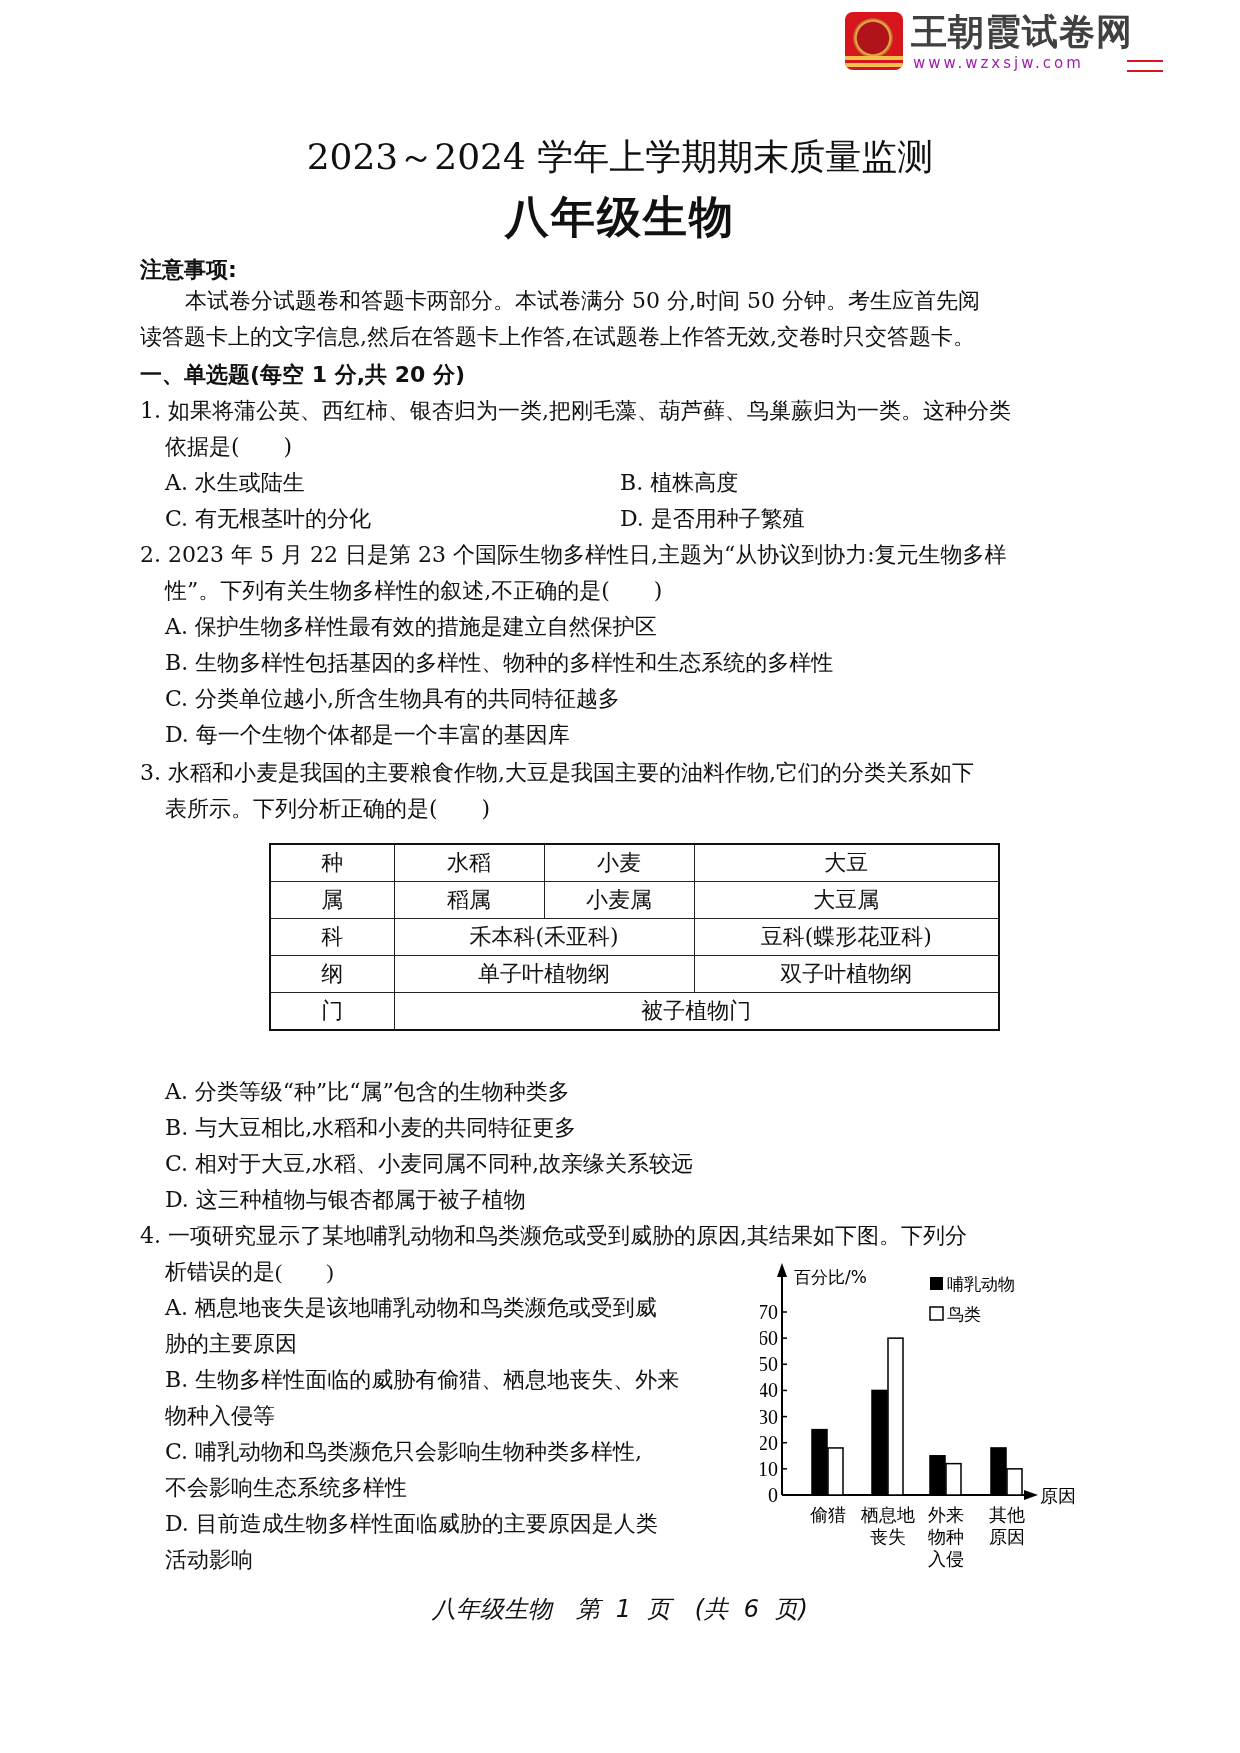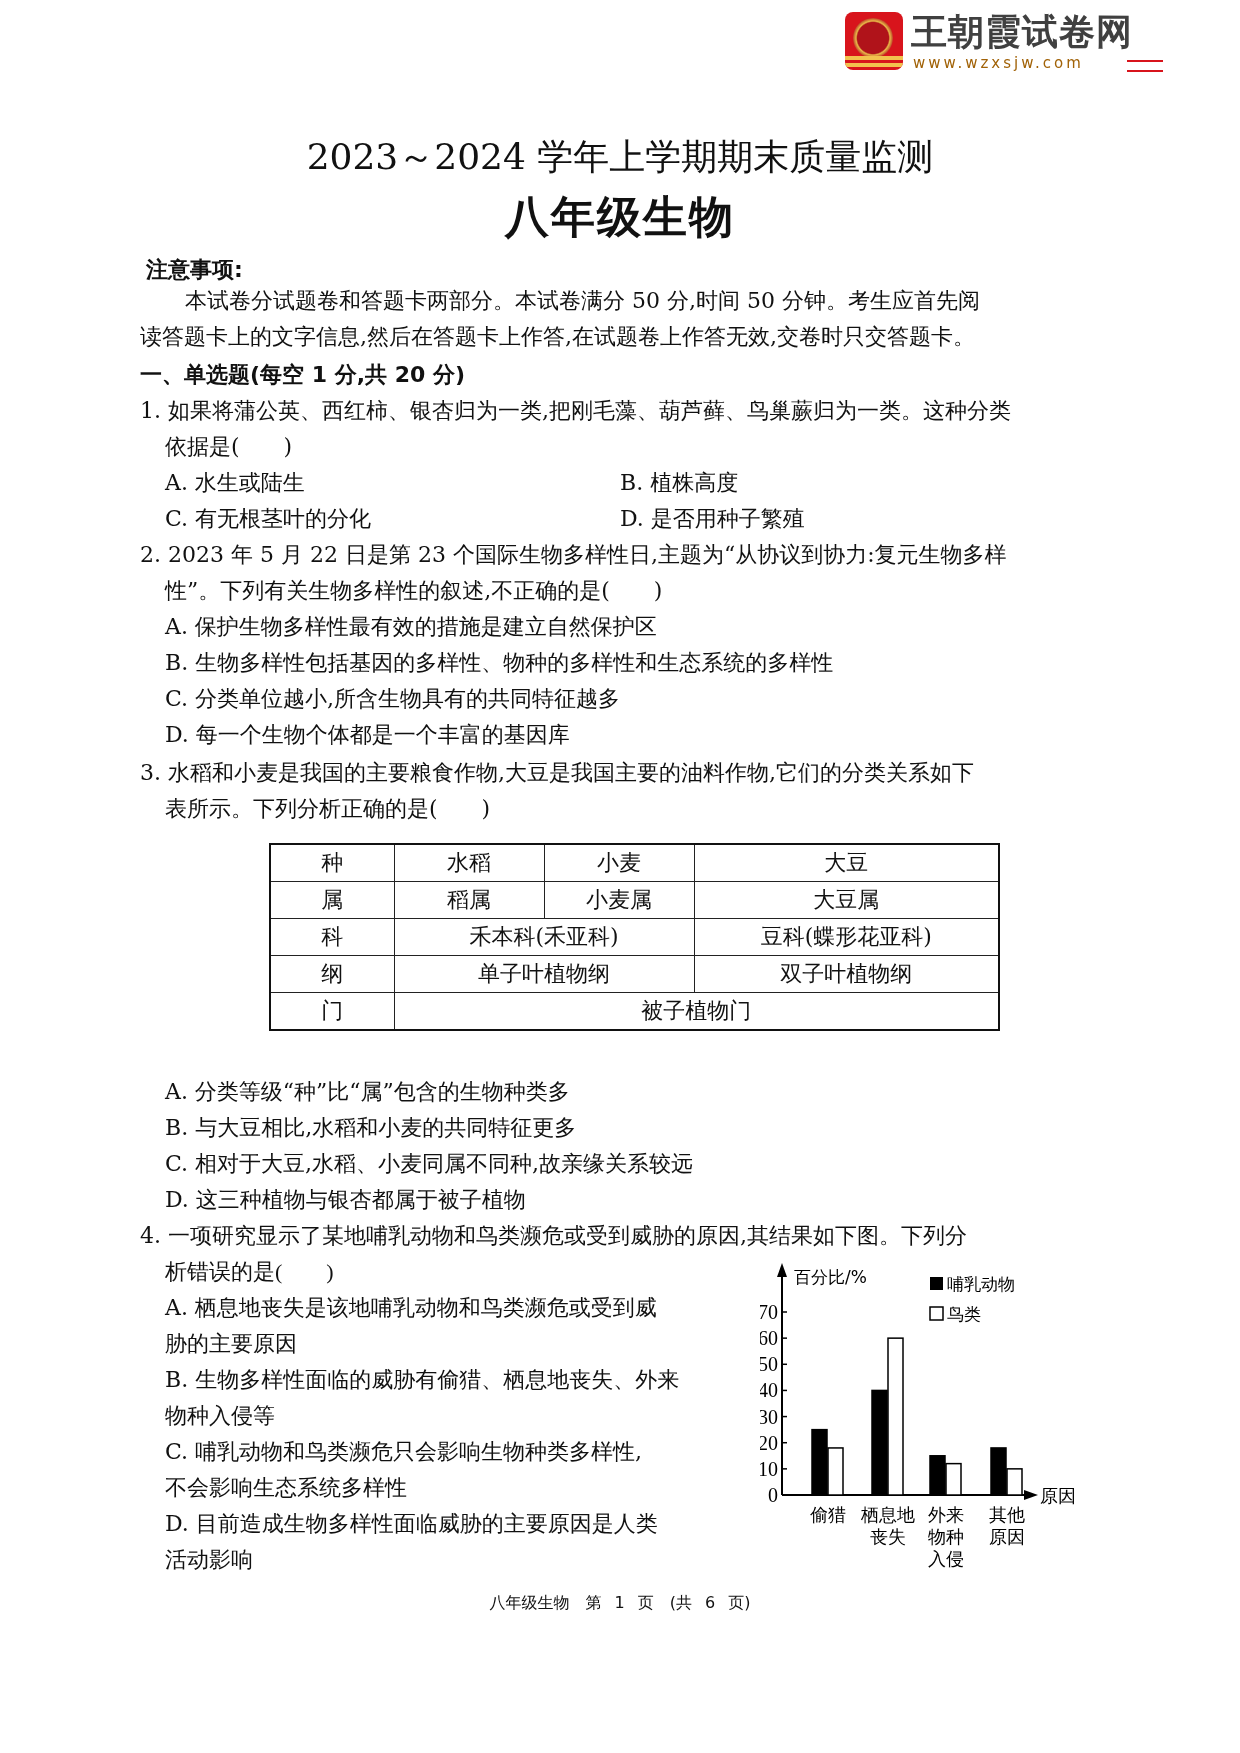--- a/index.html
+++ b/index.html
@@ -7,38 +7,38 @@
          font-family:"DejaVu Serif","Liberation Serif",serif; color:#111; }
   .logo { position:absolute; left:845px; top:10px; width:320px; height:65px; }
   .logo-badge { position:absolute; left:0; top:2px; width:58px; height:58px; border-radius:8px;
                 background:#d8141c; overflow:hidden; }
   .logo-badge .medal { position:absolute; left:8px; top:6px; width:40px; height:40px; border-radius:50%;
                 background:radial-gradient(circle,#b0131a 55%,#e8b948 60%,#b0131a 75%); }
   .logo-badge .stripe { position:absolute; left:0; width:58px; height:4px; background:#f2c14e; }
   .logo-title { position:absolute; left:66px; top:0px; font-family:"DejaVu Sans",sans-serif; font-weight:bold;
                 font-size:36px; color:#404040; letter-spacing:1px; line-height:44px; }
   .logo-url { position:absolute; left:68px; top:44px; font-family:"DejaVu Sans",sans-serif; font-size:15px;
-              color:#a16207; letter-spacing:3px; }
+              color:#a21caf; letter-spacing:3px; }
   .logo-wave { position:absolute; left:282px; top:50px; width:36px; height:8px;
                border-top:2px solid #d8141c; border-bottom:2px solid #d8141c; }
 
   .title1 { position:absolute; left:0; width:1240px; top:133px; text-align:center; font-size:36px; }
   .title2 { position:absolute; left:0; width:1240px; top:188px; text-align:center; font-size:44px; font-weight:bold;
             font-family:"DejaVu Sans",sans-serif; letter-spacing:2px; }
-  .notes-label { position:absolute; left:140px; top:255px; font-size:22px; font-weight:bold; font-family:"DejaVu Sans",sans-serif;margin-left:6px; }
+  .notes-label { position:absolute; left:140px; top:255px; font-size:22px; font-weight:bold; font-family:"DejaVu Sans",sans-serif; }
   .line { position:absolute; font-size:22px; white-space:nowrap; }
   .section { position:absolute; left:140px; top:360px; font-size:22px; font-weight:bold; font-family:"DejaVu Sans",sans-serif; }
 
   table.cls { position:absolute; left:269px; top:843px; width:731px; border-collapse:collapse; font-size:22px; }
   table.cls td { border:1.5px solid #222; height:36px; text-align:center; padding:0; }
   table.cls { border:2.5px solid #111; }
 
   .chart { position:absolute; left:760px; top:1260px; width:360px; height:330px; }
-  .footer { position:absolute; left:0; width:1240px; top:1593px; text-align:center; font-size:16px;
-            font-family:"DejaVu Sans",sans-serif; word-spacing:8px; }
+  .footer { position:absolute; left:0; width:1240px; top:1593px; text-align:center; font-size:24px;
+            font-family:"DejaVu Sans",sans-serif; word-spacing:8px;font-style:italic; }
 </style>
 </head>
 <body>
 
 <div class="logo">
   <div class="logo-badge">
     <div class="medal"></div>
     <div class="stripe" style="top:44px"></div>
     <div class="stripe" style="top:51px"></div>
   </div>

